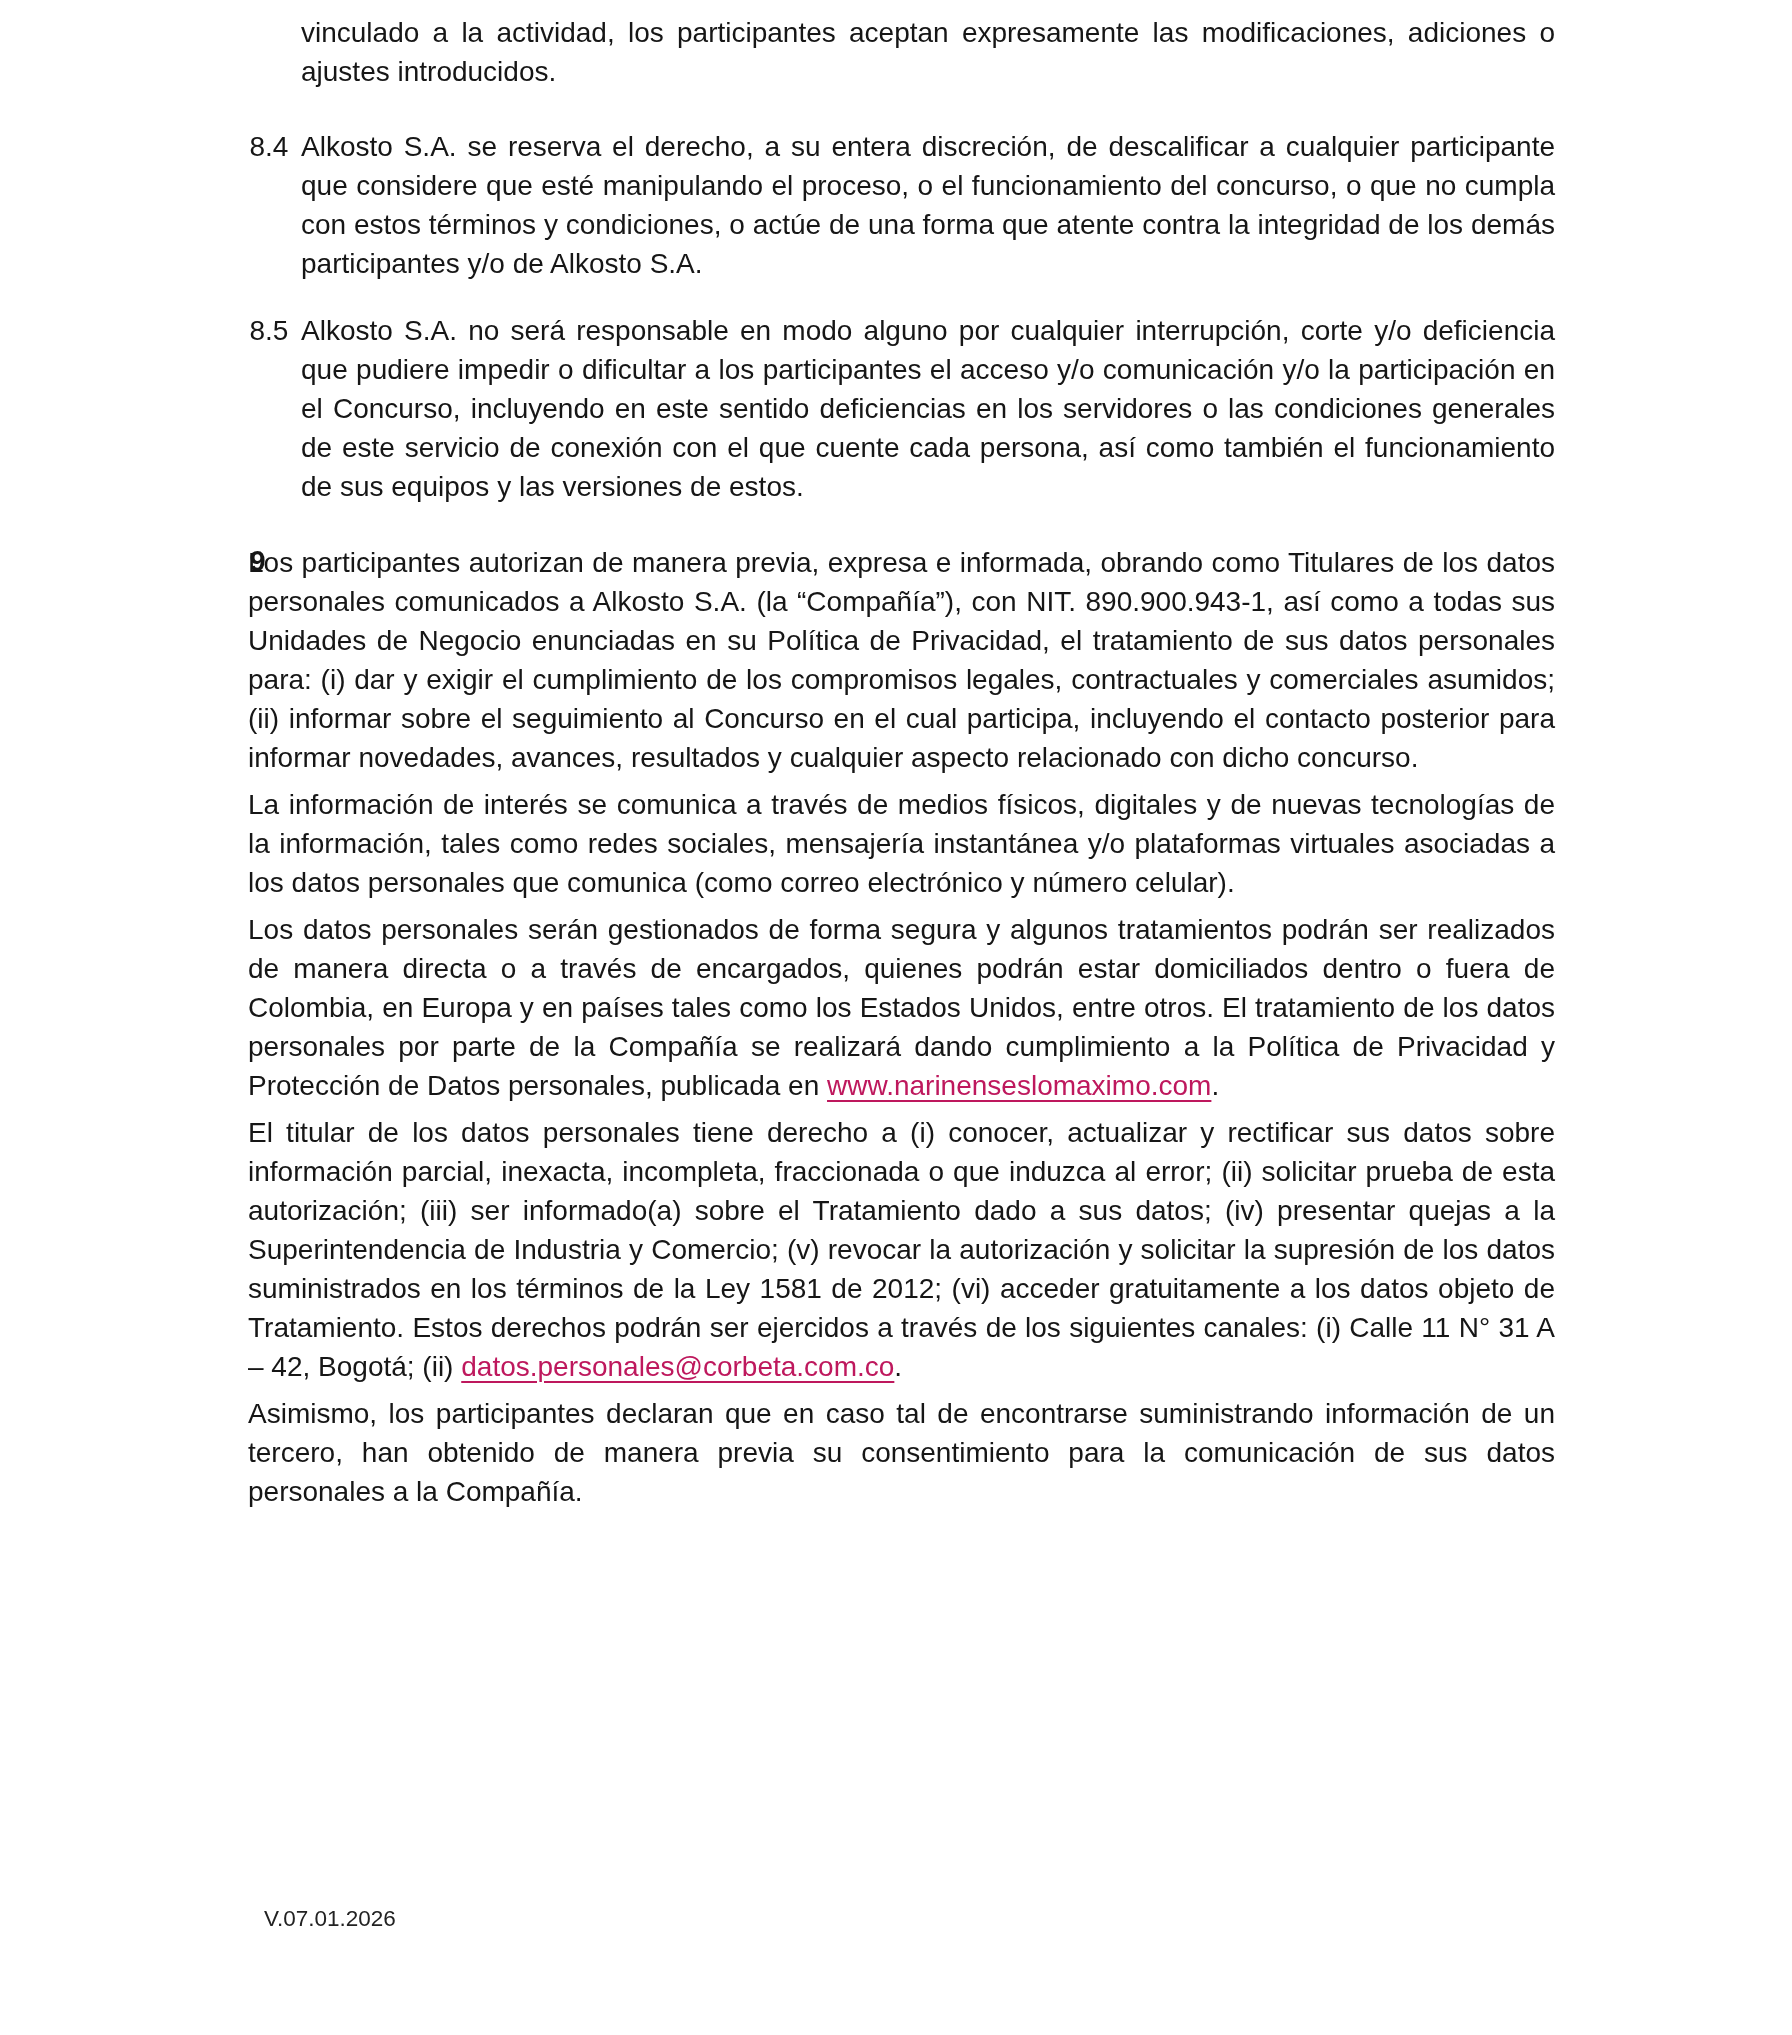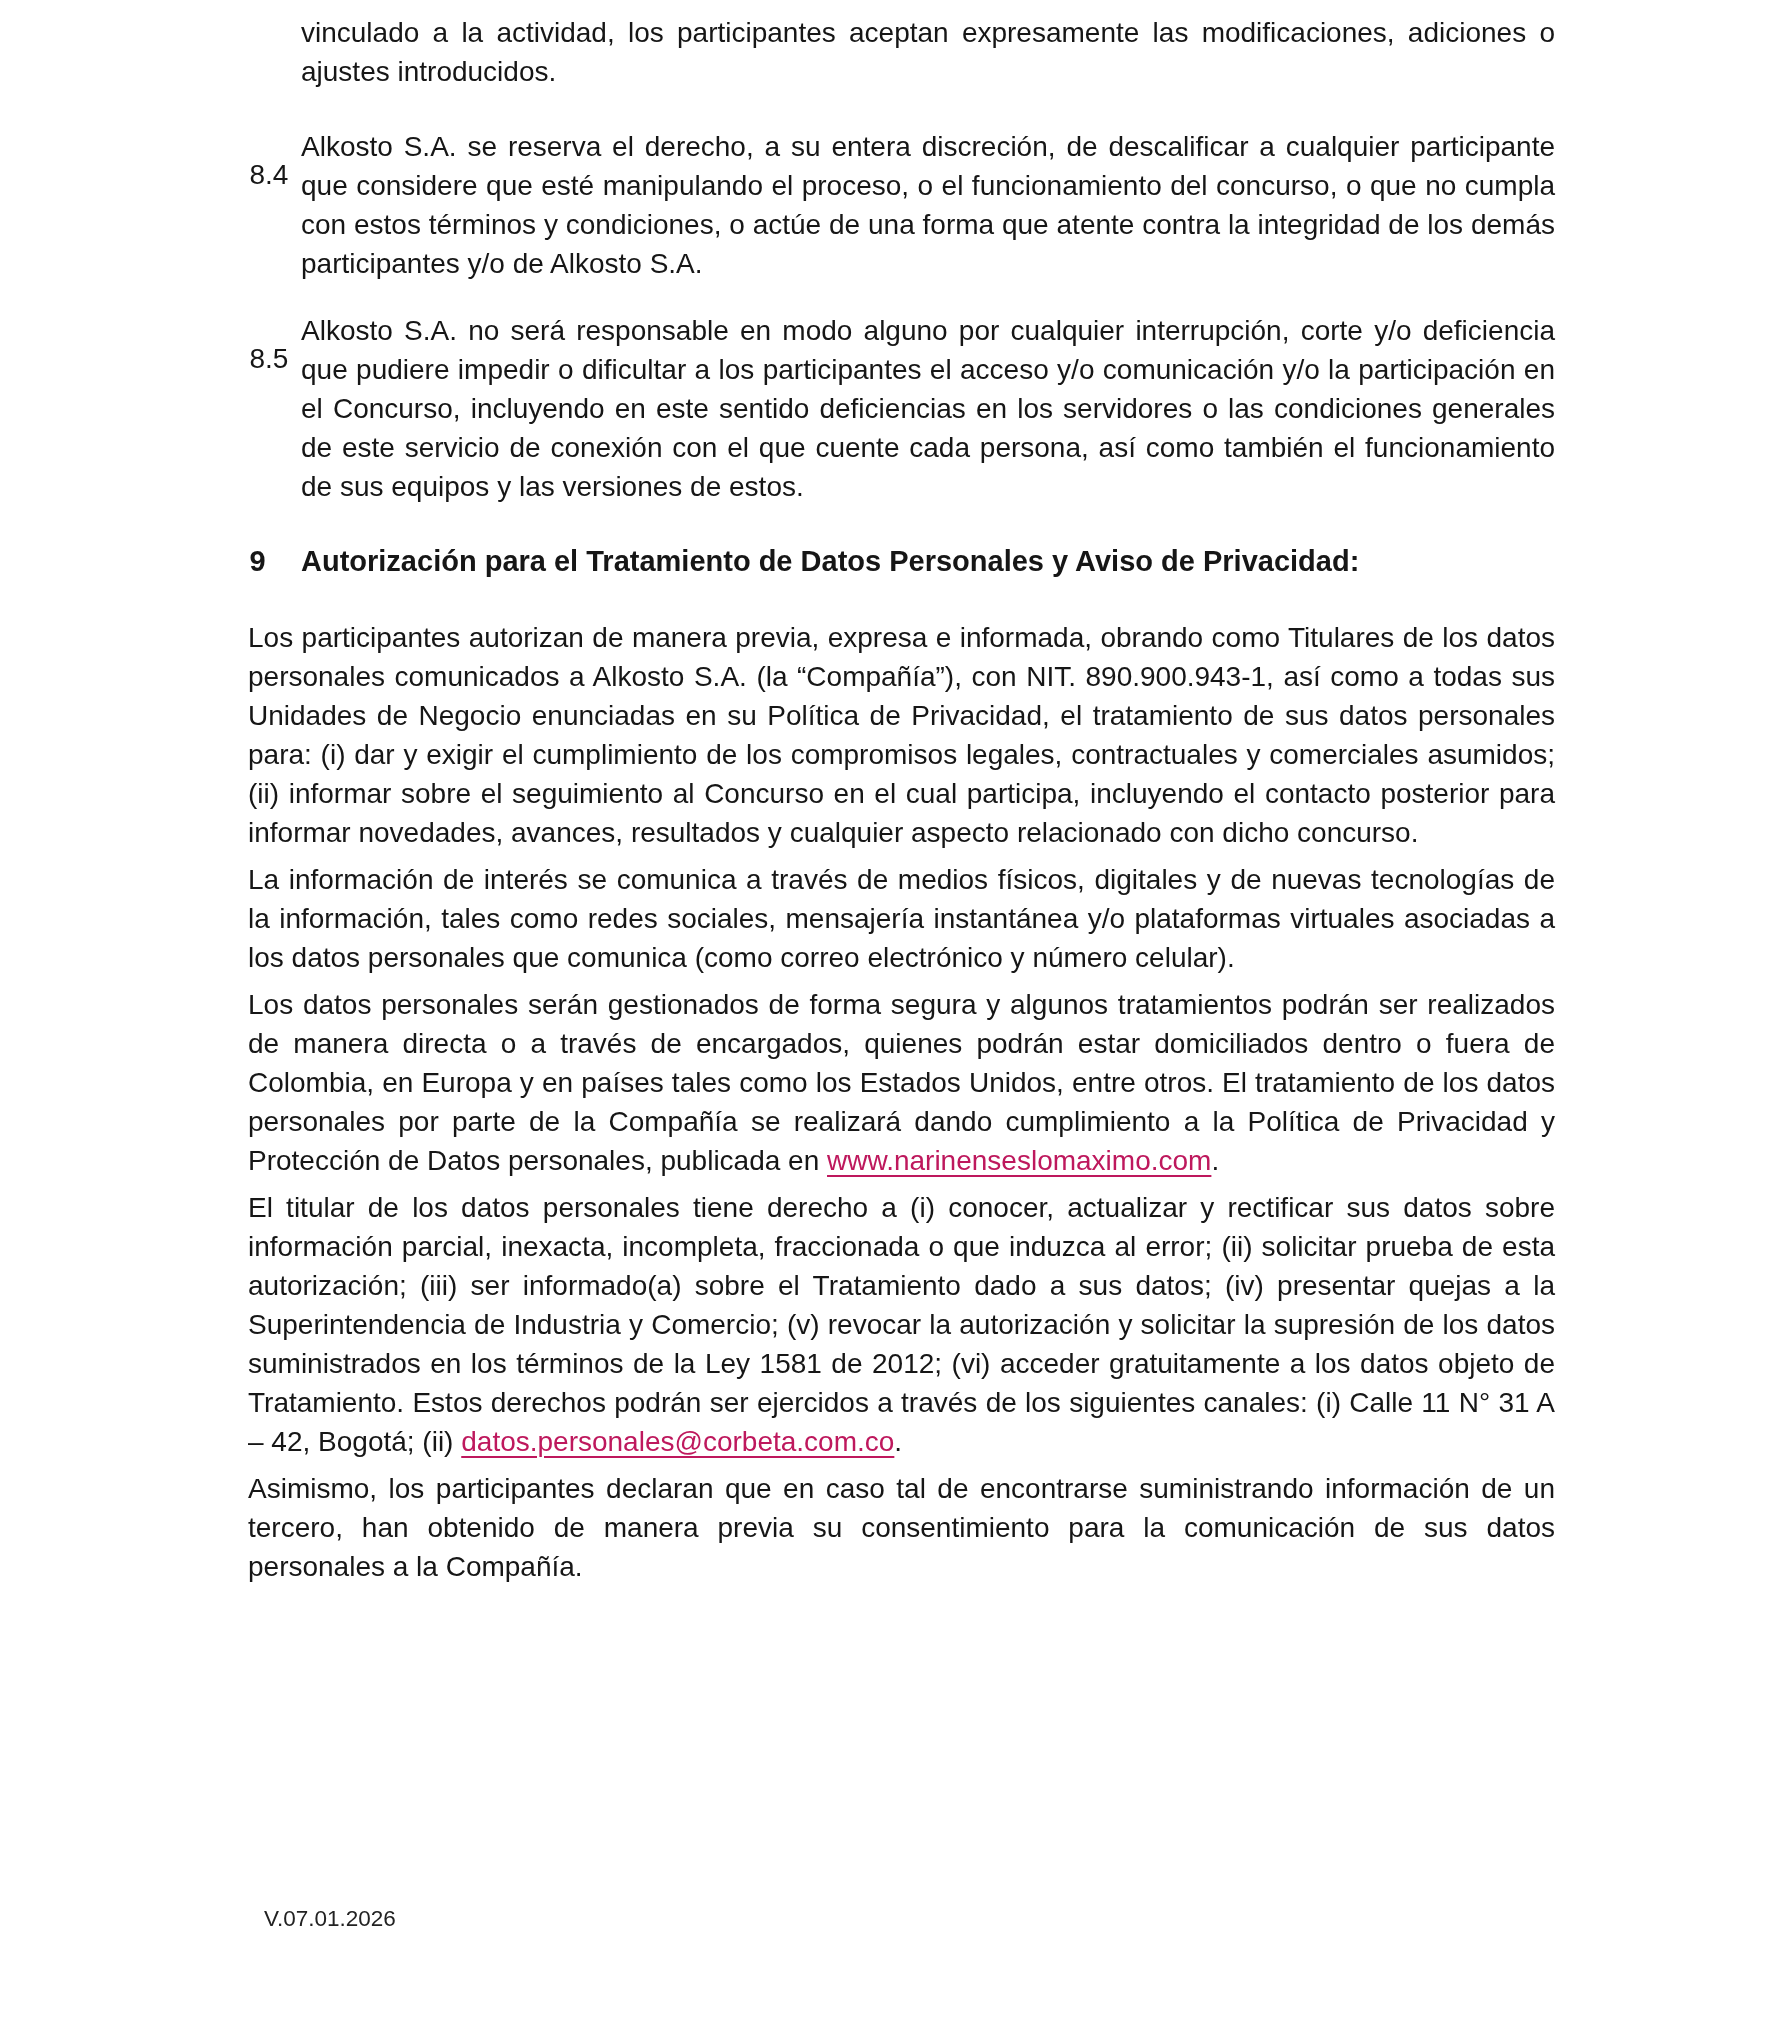--- a/index.html
+++ b/index.html
@@ -29,21 +29,20 @@
     margin-bottom: 16px;
   }
   .numbered-item {
     position: relative;
     padding-left: 53px;
   }
   .numbered-item .num {
     position: absolute;
     left: 1.4px; top: 0;
     text-align: center;
-    margin-top: 28px;
   }
   .item-84 { margin-top: 36px; }
   .item-85 { margin-top: 28px; }
   .section-heading {
     position: relative;
     padding-left: 53px;
     margin-top: 36px;
     font-weight: bold;
     font-size: 29px;
     line-height: 39px;
@@ -82,21 +81,20 @@
       <p>Alkosto S.A. se reserva el derecho, a su entera discreción, de descalificar a cualquier participante que considere que esté manipulando el proceso, o el funcionamiento del concurso, o que no cumpla con estos términos y condiciones, o actúe de una forma que atente contra la integridad de los demás participantes y/o de Alkosto S.A.</p>
     </div>
 
     <div class="numbered-item item-85">
       <span class="num">8.5</span>
       <p>Alkosto S.A. no será responsable en modo alguno por cualquier interrupción, corte y/o deficiencia que pudiere impedir o dificultar a los participantes el acceso y/o comunicación y/o la participación en el Concurso, incluyendo en este sentido deficiencias en los servidores o las condiciones generales de este servicio de conexión con el que cuente cada persona, así como también el funcionamiento de sus equipos y las versiones de estos.</p>
     </div>
 
     <div class="section-heading">
       <span class="num">9</span>
-      <span>Autorización para el Tratamiento de Datos Personales y Aviso de Privacidad:</span>
     </div>
 
     <p class="par-1">Los participantes autorizan de manera previa, expresa e informada, obrando como Titulares de los datos personales comunicados a Alkosto S.A. (la “Compañía”), con NIT. 890.900.943-1, así como a todas sus Unidades de Negocio enunciadas en su Política de Privacidad, el tratamiento de sus datos personales para: (i) dar y exigir el cumplimiento de los compromisos legales, contractuales y comerciales asumidos; (ii) informar sobre el seguimiento al Concurso en el cual participa, incluyendo el contacto posterior para informar novedades, avances, resultados y cualquier aspecto relacionado con dicho concurso.</p>
 
     <p class="par-gap">La información de interés se comunica a través de medios físicos, digitales y de nuevas tecnologías de la información, tales como redes sociales, mensajería instantánea y/o plataformas virtuales asociadas a los datos personales que comunica (como correo electrónico y número celular).</p>
 
     <p class="par-gap"><span>Los datos personales serán gestionados de forma segura y algunos tratamientos podrán ser realizados de manera directa o a través de encargados, quienes podrán estar domiciliados dentro o fuera de Colombia, en Europa y en países tales como los Estados Unidos, entre otros. El tratamiento de los datos personales por parte de la Compañía se realizará dando cumplimiento a la Política de Privacidad y Protección de Datos personales, publicada en </span><a class="doclink" href="#">www.narinenseslomaximo.com</a><span>.</span></p>
 
     <p class="par-gap"><span>El titular de los datos personales tiene derecho a (i) conocer, actualizar y rectificar sus datos sobre información parcial, inexacta, incompleta, fraccionada o que induzca al error; (ii) solicitar prueba de esta autorización; (iii) ser informado(a) sobre el Tratamiento dado a sus datos; (iv) presentar quejas a la Superintendencia de Industria y Comercio; (v) revocar la autorización y solicitar la supresión de los datos suministrados en los términos de la Ley 1581 de 2012; (vi) acceder gratuitamente a los datos objeto de Tratamiento. Estos derechos podrán ser ejercidos a través de los siguientes canales: (i) Calle 11 N° 31 A – 42, Bogotá; (ii) </span><a class="doclink" href="#">datos.personales@corbeta.com.co</a><span>.</span></p>
 

